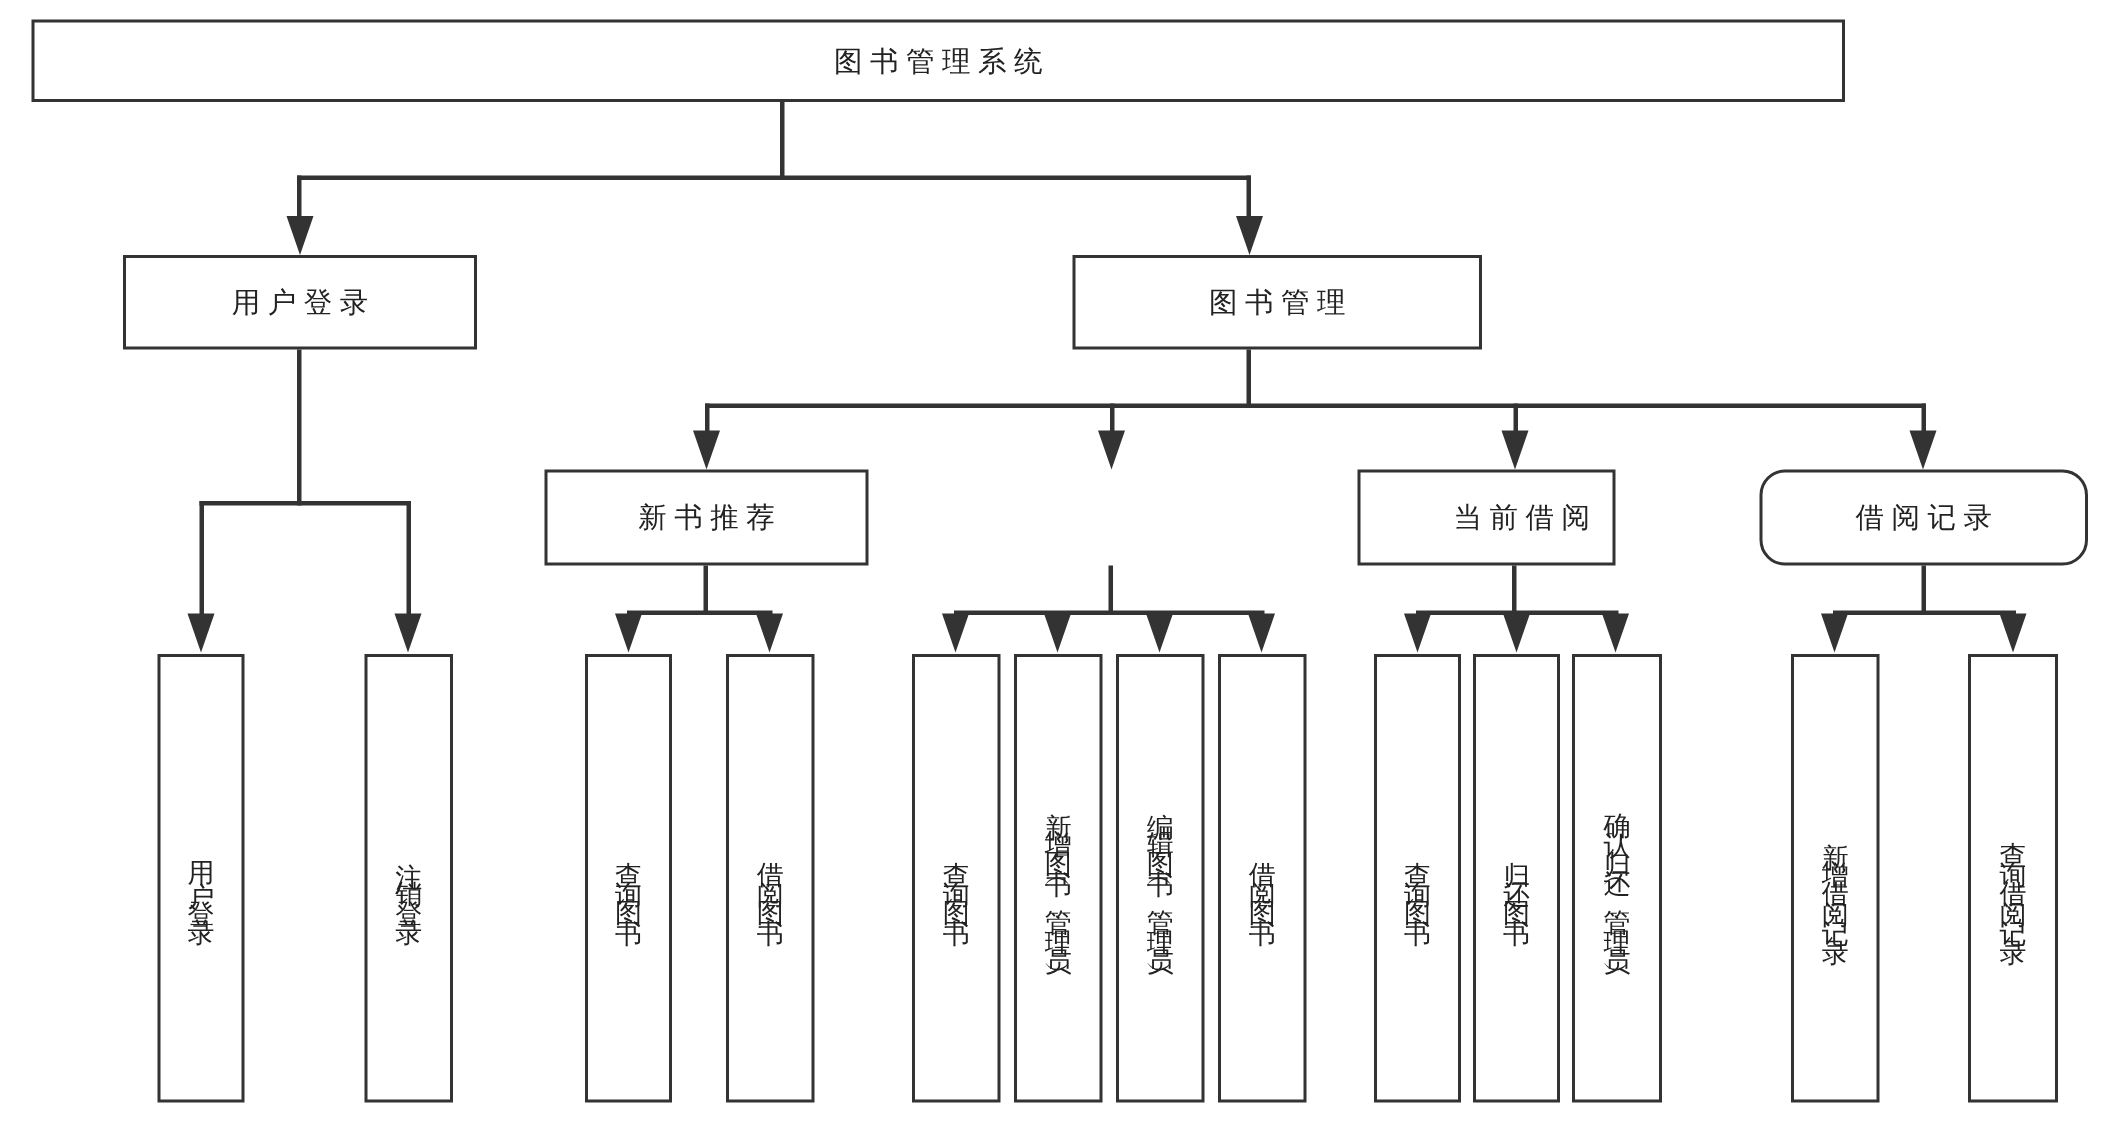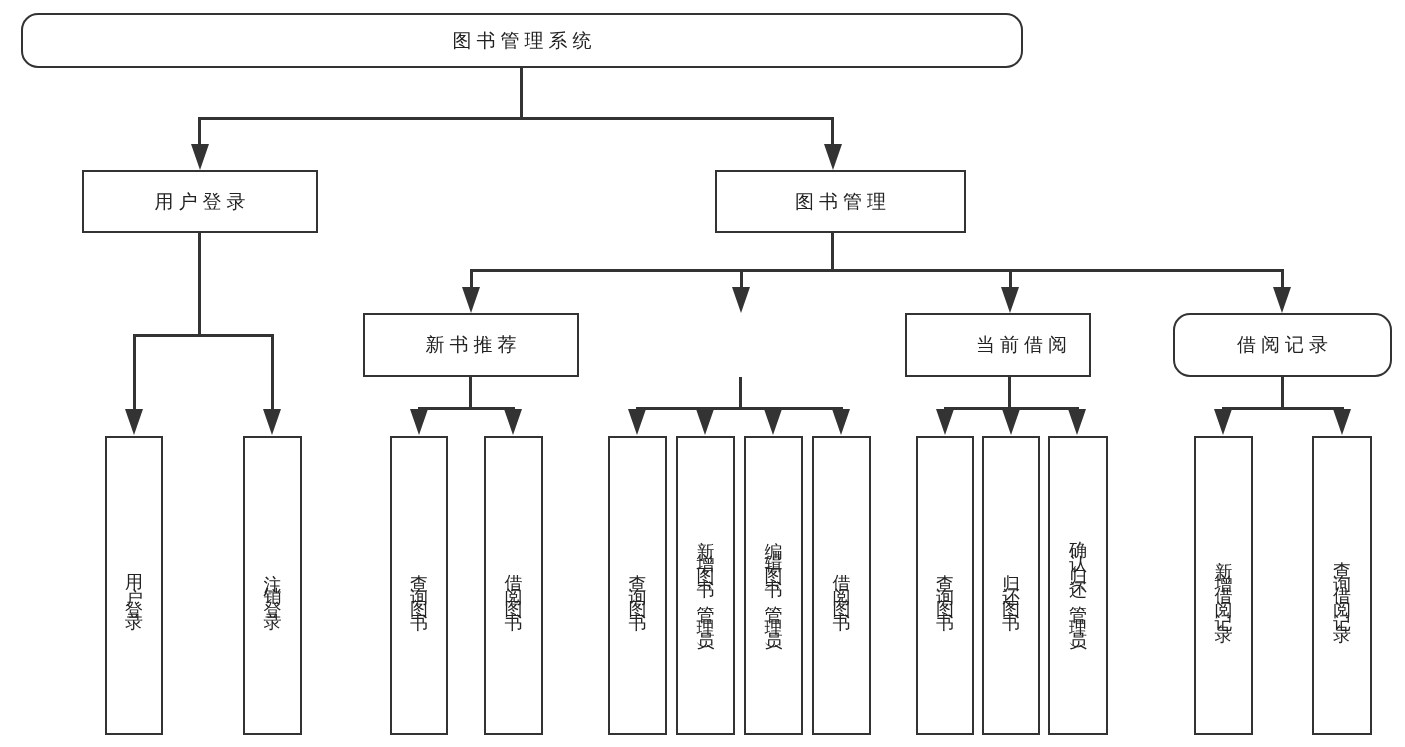--- a/index.html
+++ b/index.html
@@ -57,52 +57,52 @@
     color: var(--wm, #c7c7c7);
     letter-spacing: 1px;
     white-space: nowrap;
   }
 </style>
 </head>
 <body>
 
 <div id="canvas" style="--line: #333333; --text: #222222; --bg: #ffffff; --wm: #c7c7c7;">
 
-  <div class="box" style="left:21px; top:13px; width:1002px; height:55px;border-radius:17px;">图书管理系统</div>
+  <div class="box" style="left:21px; top:13px; width:1209px; height:55px;">图书管理系统</div>
 
   <div class="vl" style="left:520px; top:68px; height:50px;"></div>
   <div class="hl" style="left:198px; top:117px; width:636px;"></div>
   <div class="vl" style="left:198px; top:117px; height:30px;"></div>
   <div class="arw" style="left:191px; top:144px;"></div>
   <div class="vl" style="left:831px; top:117px; height:30px;"></div>
   <div class="arw" style="left:824px; top:144px;"></div>
 
   <div class="box" style="left:82px; top:170px; width:236px; height:63px;">用户登录</div>
-  <div class="box" style="left:715px; top:170px; width:251px; height:63px;">图书管理</div>
+  <div class="box" style="left:715px; top:170px; width:273px; height:63px;">图书管理</div>
 
   <div class="vl" style="left:198px; top:233px; height:104px;"></div>
   <div class="hl" style="left:133px; top:334px; width:141px;"></div>
   <div class="vl" style="left:133px; top:334px; height:77px;"></div>
   <div class="arw" style="left:125px; top:409px;"></div>
   <div class="vl" style="left:271px; top:334px; height:77px;"></div>
   <div class="arw" style="left:263px; top:409px;"></div>
 
   <div class="vl" style="left:831px; top:233px; height:39px;"></div>
   <div class="hl" style="left:470px; top:269px; width:814px;"></div>
   <div class="vl" style="left:470px; top:269px; height:22px;"></div>
   <div class="arw" style="left:462px; top:287px;"></div>
   <div class="vl" style="left:740px; top:269px; height:22px;"></div>
   <div class="arw" style="left:732px; top:287px;"></div>
   <div class="vl" style="left:1009px; top:269px; height:22px;"></div>
   <div class="arw" style="left:1001px; top:287px;"></div>
   <div class="vl" style="left:1281px; top:269px; height:22px;"></div>
   <div class="arw" style="left:1273px; top:287px;"></div>
 
   <div class="box" style="left:363px; top:313px; width:216px; height:64px;">新书推荐</div>
-  <div class="box" style="left:905px; top:313px; width:186px; height:64px;padding-left:47px;">当前借阅</div>
+  <div class="box" style="left:905px; top:313px; width:172px; height:64px;padding-left:47px;">当前借阅</div>
   <div class="box" style="left:1173px; top:313px; width:219px; height:64px;border-radius:17px;">借阅记录</div>
 
   <div class="vl" style="left:469px; top:377px; height:33px;"></div>
   <div class="hl" style="left:418px; top:407px; width:97px;"></div>
   <div class="arw" style="left:410px; top:409px;"></div>
   <div class="arw" style="left:504px; top:409px;"></div>
 
   <div class="vl" style="left:739px; top:377px; height:33px;"></div>
   <div class="hl" style="left:636px; top:407px; width:207px;"></div>
   <div class="arw" style="left:628px; top:409px;"></div>

